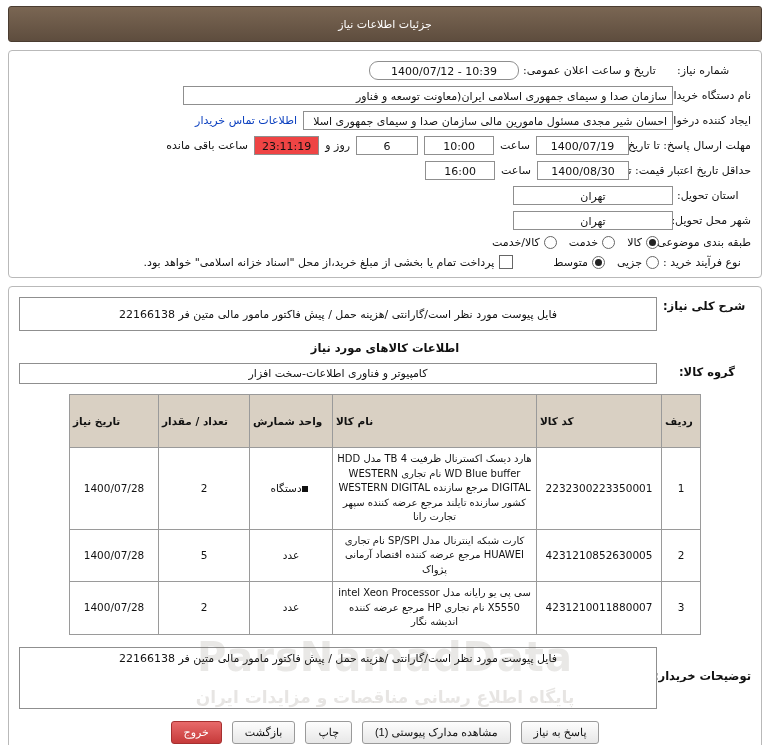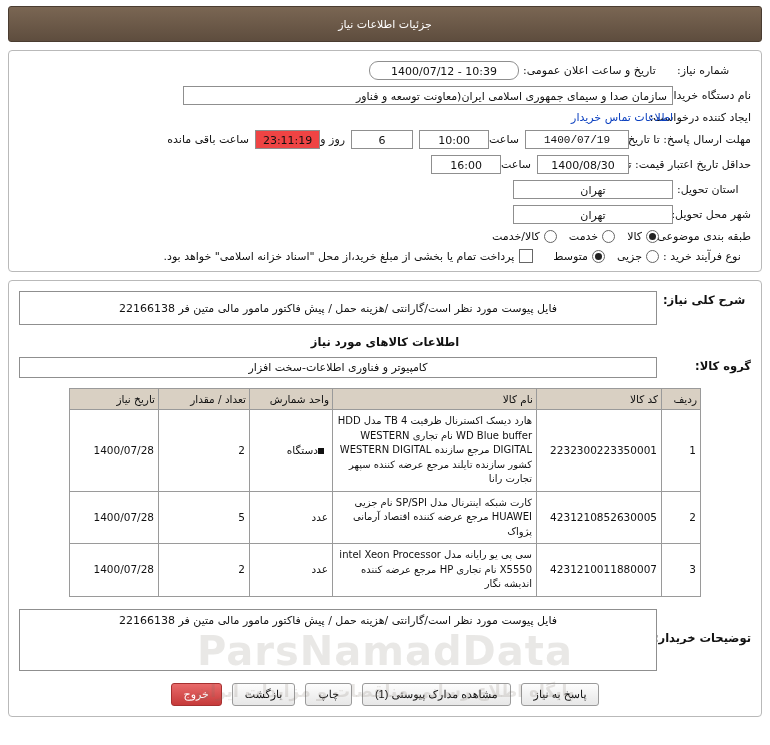--- a/index.html
+++ b/index.html
@@ -69,21 +69,21 @@
     padding:0 5px;
     text-align:center;
     box-sizing:border-box;
     margin-left:6px;
     overflow:hidden;
     white-space:nowrap;
   }
   .fld.rt{text-align:right;}
 
   .link{color:#0a3fbf;text-decoration:none;font-size:11px;margin-left:8px;white-space:nowrap;}
-  .plain{font-size:11px;white-space:nowrap;}
+  .plain{font-size:11px;margin-left:6px;white-space:nowrap;}
 
   .timer{
     border:1px solid #8f8f8f;
     background:#ef4444;
     color:#111;
     height:19px;line-height:19px;
     font-size:11px;
     padding:0 7px;
     text-align:center;
     box-sizing:border-box;
@@ -119,28 +119,29 @@
   table.grid{
     border-collapse:collapse;
     width:632px;
     margin:0 auto;
     font-size:10.5px;
     background:#fff;
   }
   table.grid th{
     background:#d9d0c3;
     border:1px solid #9a9a9a;
-    padding:4px 3px;
-    font-weight:normal;
+    padding:20px 3px;
+    font-weight:bold;
     font-size:10.5px;
-    text-align:right;
+    text-align:left;
   }
   table.grid td{
     border:1px solid #9a9a9a;
     padding:4px 4px;
+    text-align:center;
     vertical-align:middle;
     line-height:1.45;
   }
   td.desc{text-align:right;font-size:10px;}
   td.unit{position:relative;}
   .sq{display:inline-block;width:6px;height:6px;background:#111;margin-right:4px;vertical-align:middle;}
 
   
   .notebox{
     border:1px solid #8f8f8f;background:#fff;
@@ -187,26 +188,27 @@
       <div class="fld" style="width:150px;border-radius:9px;">10:39 - 1400/07/12</div>
     </div>
 
     <div class="row">
       <div class="lbl" style="width:74px;text-align:left;">نام دستگاه خریدار:</div>
       <div class="fld rt" style="width:490px;">سازمان صدا و سیمای جمهوری اسلامی ایران(معاونت توسعه و فناور</div>
     </div>
 
     <div class="row">
       <div class="lbl" style="width:74px;text-align:left;">ایجاد کننده درخواست:</div>
+      <div class="fld rt" style="width:370px;">احسان شیر مجدی مسئول مامورین مالی  سازمان صدا و سیمای جمهوری اسلا</div>
       <a class="link" href="#">اطلاعات تماس خریدار</a>
     </div>
 
     <div class="row">
       <div class="lbl w-lbl" style="text-align:left;line-height:1.2;">مهلت ارسال پاسخ: تا تاریخ:</div>
-      <div class="fld" style="width:104px;font-family:Liberation Mono, monospace;">1400/07/19</div>
+      <div class="fld" style="width:93px;">1400/07/19</div>
       <div class="plain">ساعت</div>
       <div class="fld" style="width:70px;">10:00</div>
       <div class="fld" style="width:62px;">6</div>
       <div class="plain">روز و</div>
       <div class="timer">23:11:19</div>
       <div class="plain">ساعت باقی مانده</div>
     </div>
 
     <div class="row">
       <div class="lbl w-lbl" style="text-align:left;line-height:1.2;">حداقل تاریخ اعتبار قیمت: تا تاریخ:</div>
@@ -244,42 +246,42 @@
     <div class="row" style="margin-bottom:0;">
       <div class="lbl" style="width:88px;text-align:left;">نوع فرآیند خرید  :</div>
       <div class="rad">
         <span class="dot"></span>
         <span>جزیی</span>
       </div>
       <div class="rad">
         <span class="dot on"></span>
         <span>متوسط</span>
       </div>
-      <div class="rad" style="margin-right:8px;">
+      <div class="rad" style="margin-right:28px;">
         <span class="chk"></span>
         <span>پرداخت تمام یا بخشی از مبلغ خرید،از محل "اسناد خزانه اسلامی" خواهد بود.</span>
       </div>
     </div>
 
   </div>
 
   <div class="panel bottom">
 
     <div class="wm wm1">ParsNamadData</div>
     <div class="wm wm2">پایگاه اطلاع رسانی مناقصات و مزایدات ایران</div>
 
     <div class="brow">
       <div class="btitle" style="width:88px;text-align:left;padding-top:2px;">شرح کلی نیاز:</div>
       <div class="bigbox" style="flex:1;height:34px;line-height:34px;">فایل پیوست مورد نظر است/گارانتی /هزینه حمل / پیش فاکتور مامور مالی متین فر 22166138</div>
     </div>
 
     <div class="sec-title">اطلاعات کالاهای مورد نیاز</div>
 
     <div class="brow">
-      <div class="btitle" style="width:88px;text-align:right;padding-top:2px;">گروه کالا:</div>
+      <div class="btitle" style="width:88px;text-align:center;padding-top:2px;">گروه کالا:</div>
       <div class="bigbox" style="flex:1;">کامپیوتر و فناوری اطلاعات-سخت افزار</div>
     </div>
 
     <table class="grid">
       <thead>
         <tr>
           <th style="width:32px;">ردیف</th>
           <th style="width:118px;">کد کالا</th>
           <th>نام کالا</th>
           <th style="width:76px;">واحد شمارش</th>
@@ -292,21 +294,21 @@
           <td>1</td>
           <td>2232300223350001</td>
           <td class="desc">هارد دیسک اکسترنال ظرفیت 4 TB مدل HDD WD Blue buffer نام تجاری WESTERN DIGITAL مرجع سازنده WESTERN DIGITAL کشور سازنده تایلند مرجع عرضه کننده سپهر تجارت رانا</td>
           <td class="unit"><span class="sq"></span><span>دستگاه</span></td>
           <td>2</td>
           <td>1400/07/28</td>
         </tr>
         <tr>
           <td>2</td>
           <td>4231210852630005</td>
-          <td class="desc">کارت شبکه اینترنال مدل SP/SPI نام جزیی HUAWEI مرجع عرضه کننده اقتصاد آرمانی پژواک</td>
+          <td class="desc">کارت شبکه اینترنال مدل SP/SPI نام تجاری HUAWEI مرجع عرضه کننده اقتصاد آرمانی پژواک</td>
           <td>عدد</td>
           <td>5</td>
           <td>1400/07/28</td>
         </tr>
         <tr>
           <td>3</td>
           <td>4231210011880007</td>
           <td class="desc">سی پی یو رایانه مدل intel Xeon Processor X5550 نام تجاری HP مرجع عرضه کننده اندیشه نگار</td>
           <td>عدد</td>
           <td>2</td>

